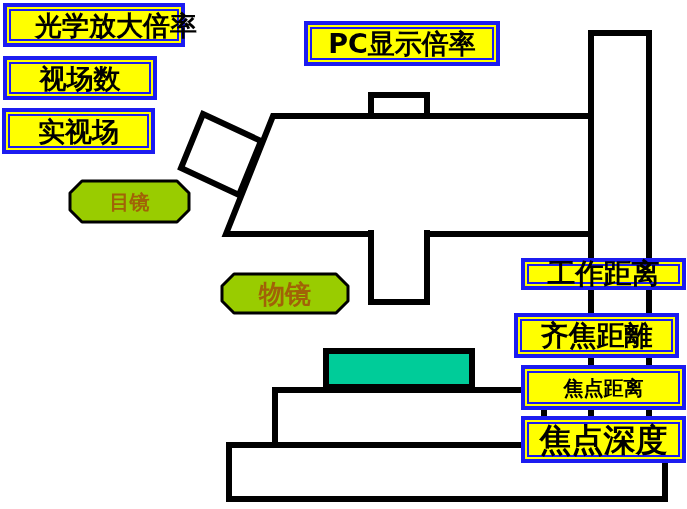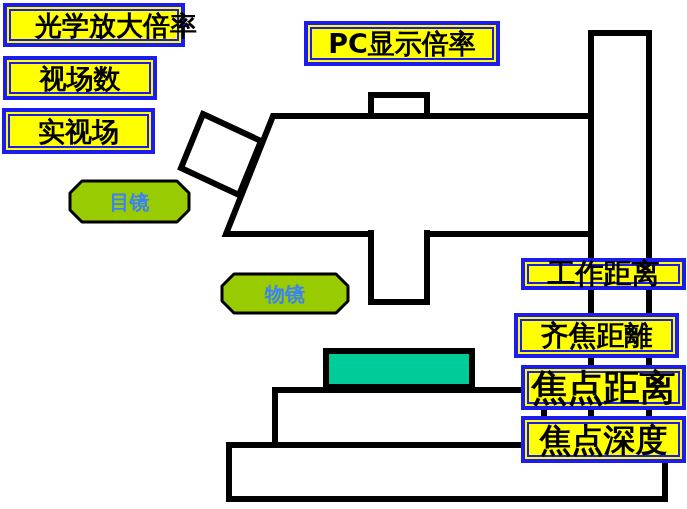--- a/index.html
+++ b/index.html
@@ -25,38 +25,38 @@
     box-shadow: inset 0 0 0 2px #ffff00, inset 0 0 0 4px #1c1cf0;
     display:flex; align-items:center; justify-content:center;
     font-weight:bold; color:#000000;
     white-space:nowrap;
     line-height:1;
   }
   .gl {
     position:absolute;
     z-index:2;
     display:flex; align-items:center; justify-content:center;
-    font-weight:bold; color:#3b82f6;
+    font-weight:bold; color:#a16207;
     white-space:nowrap;
     line-height:1;
   }
   
   #lbl-optical   { left:3px;   top:3px;   width:182px; height:44px; font-size:27px;padding-left:44px; }
   #lbl-fieldnum  { left:3px;   top:56px;  width:154px; height:44px; font-size:27px; }
   #lbl-realfield { left:2px;   top:108px; width:153px; height:46px; font-size:27px; }
   
   #lbl-pc        { left:304px; top:21px;  width:196px; height:45px; font-size:27px; }
   
   #lbl-wd        { left:521px; top:258px; width:165px; height:32px; font-size:28px; }
   #lbl-pf        { left:514px; top:313px; width:165px; height:45px; font-size:28px; }
-  #lbl-fd        { left:521px; top:365px; width:165px; height:45px; font-size:36px; }
+  #lbl-fd        { left:521px; top:365px; width:165px; height:45px; font-size:20px; }
   #lbl-dof       { left:521px; top:416px; width:165px; height:47px; font-size:32px; }
   
   #lbl-eyepiece  { left:70px;  top:181px; width:119px; height:41px; font-size:20px; }
-  #lbl-objective { left:222px; top:274px; width:126px; height:39px; font-size:20px;font-family:Liberation Serif, serif; }
+  #lbl-objective { left:222px; top:274px; width:126px; height:39px; font-size:26px; }
 </style>
 </head>
 <body>
 
 <div id="stage">
 
   <svg id="diagram-svg" width="687" height="509" viewBox="0 0 687 509">
 
     <rect x="371" y="95" width="56" height="21" fill="#ffffff" stroke="#000000" stroke-width="6"></rect>
 

